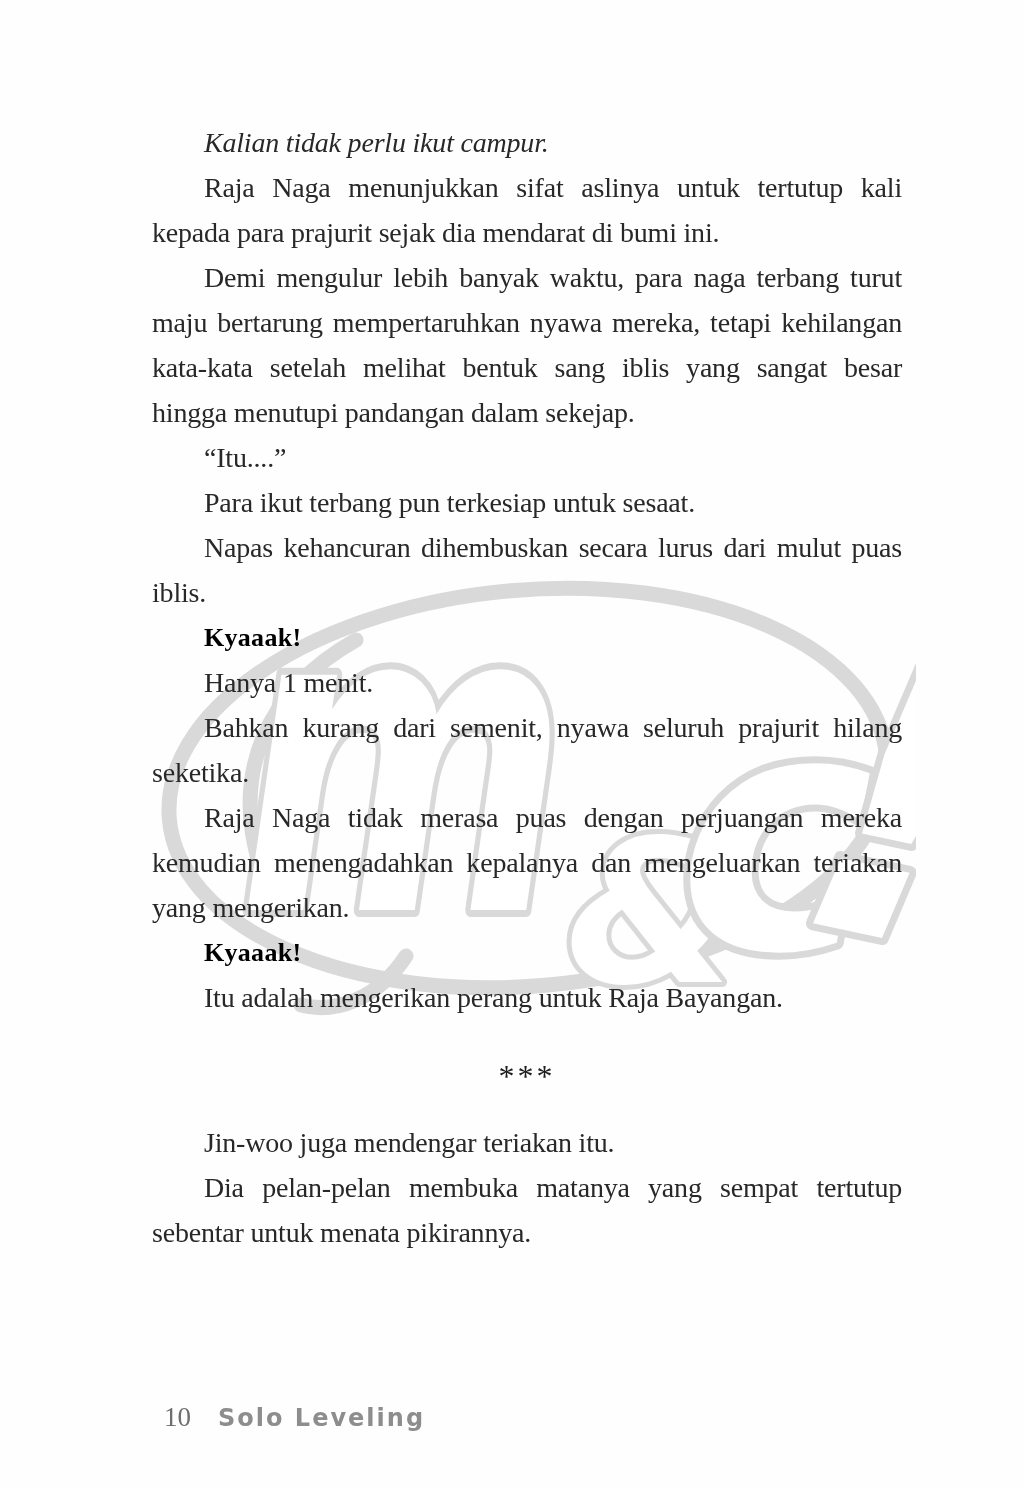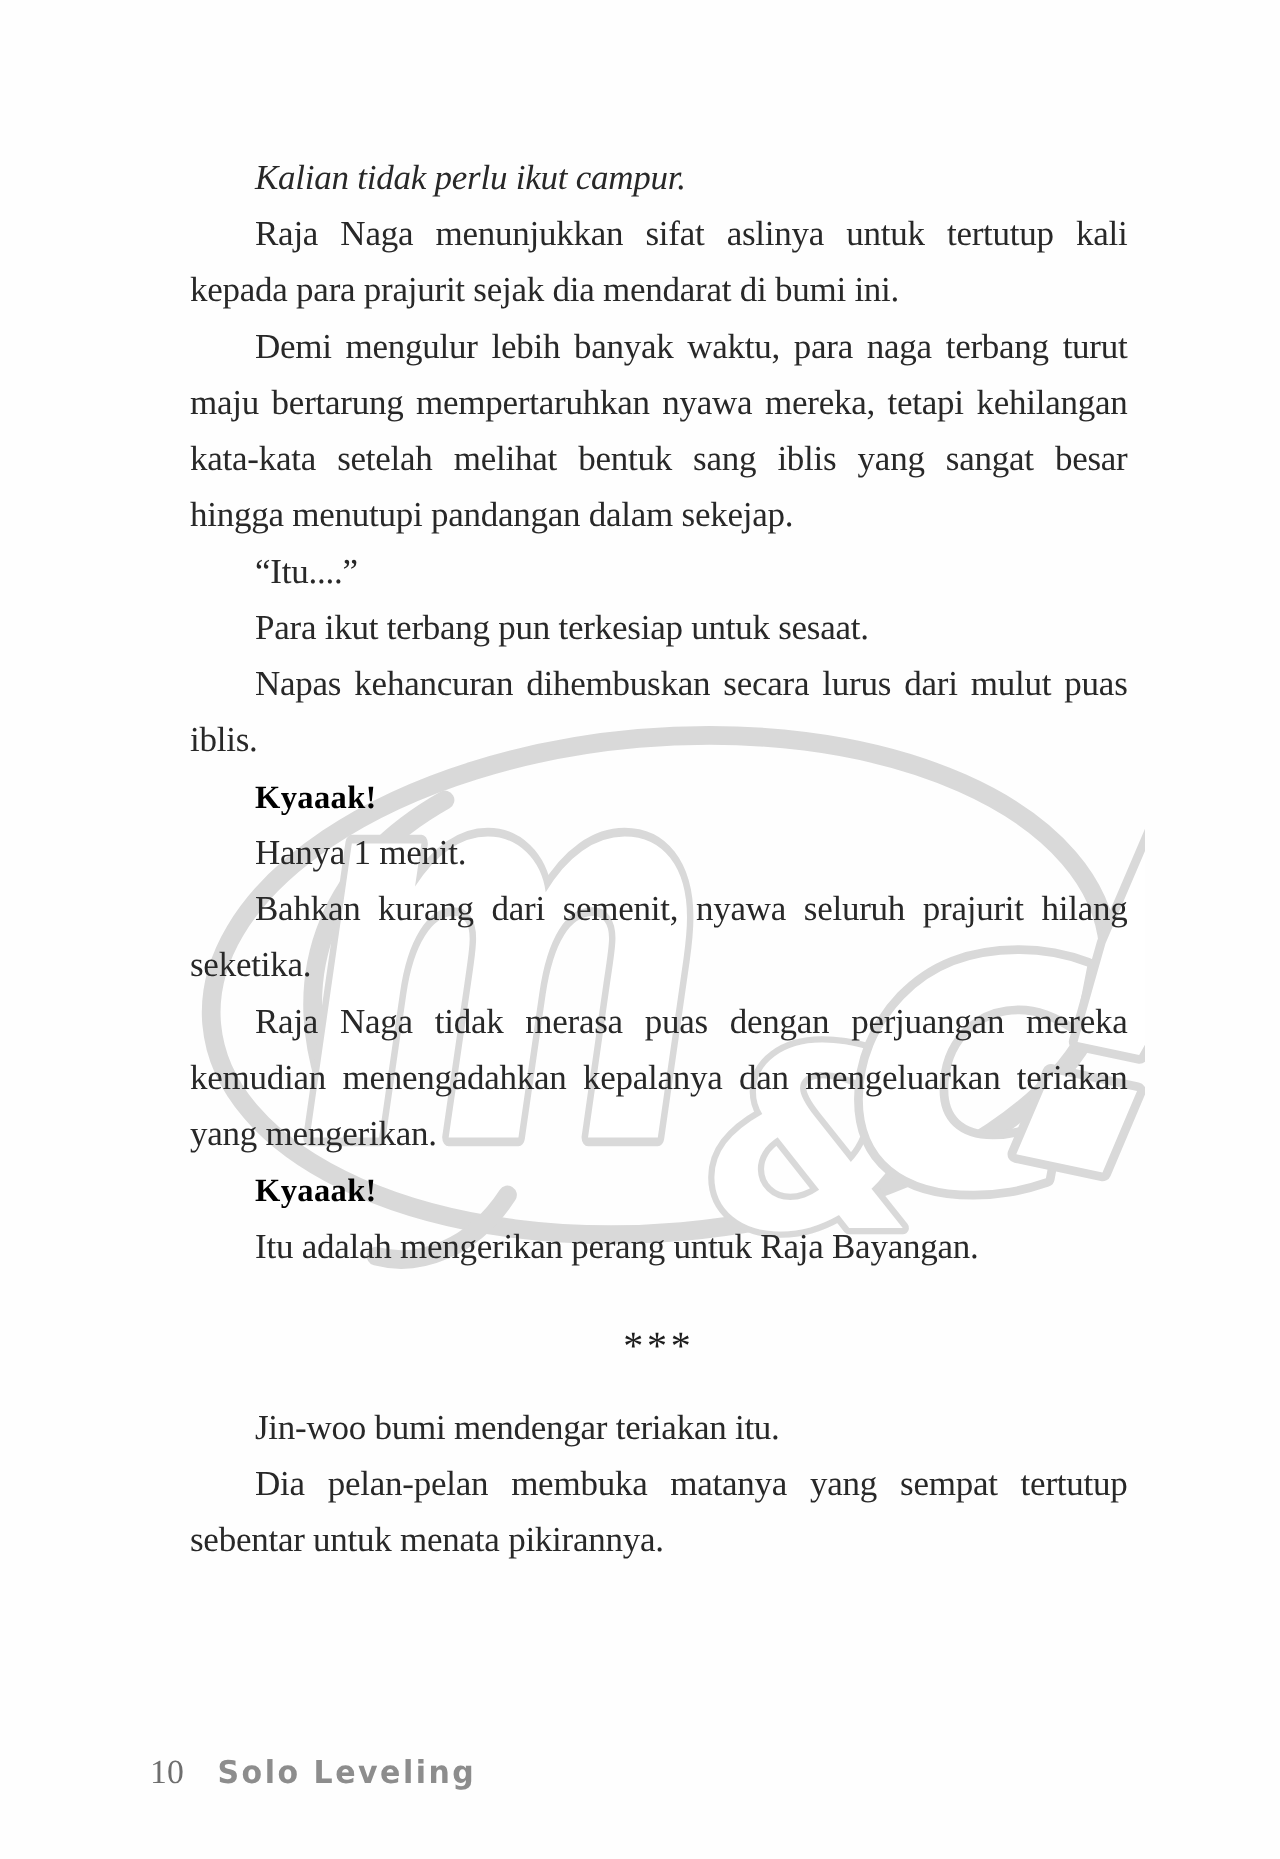--- a/index.html
+++ b/index.html
@@ -65,20 +65,21 @@
     top: 1402px;
     z-index: 1;
     display: flex;
     align-items: baseline;
   }
   .page-number {
     font-family: "Liberation Serif", serif;
     font-size: 27px;
     color: #6e6e6e;
     margin-right: 27px;
+    margin-left: 44px;
   }
   .book-logo {
     font-family: "DejaVu Sans", sans-serif;
     font-size: 24px;
     font-weight: bold;
     letter-spacing: 2px;
     color: #8d8d8d;
     transform: scaleY(1.05);
   }
 </style>
@@ -110,21 +111,21 @@
       <p class="normal">“Itu....”</p>
       <p class="normal">Para ikut terbang pun terkesiap untuk sesaat.</p>
       <p class="normal">Napas kehancuran dihembuskan secara lurus dari mulut puas iblis.</p>
       <p class="sfx">Kyaaak!</p>
       <p class="normal">Hanya 1 menit.</p>
       <p class="normal">Bahkan kurang dari semenit, nyawa seluruh prajurit hilang seketika.</p>
       <p class="normal">Raja Naga tidak merasa puas dengan perjuangan mereka kemudian menengadahkan kepalanya dan mengeluarkan teriakan yang mengerikan.</p>
       <p class="sfx">Kyaaak!</p>
       <p class="normal">Itu adalah mengerikan perang untuk Raja Bayangan.</p>
       <p class="divider">***</p>
-      <p class="normal">Jin-woo bumi mendengar teriakan itu.</p>
+      <p class="normal">Jin-woo juga mendengar teriakan itu.</p>
       <p class="normal">Dia pelan-pelan membuka matanya yang sempat tertutup sebentar untuk menata pikirannya.</p>
     </main>
 
   <footer class="footer">
     <span class="page-number">10</span>
     <span class="book-logo">Solo Leveling</span>
   </footer>
 
 </div>
 

